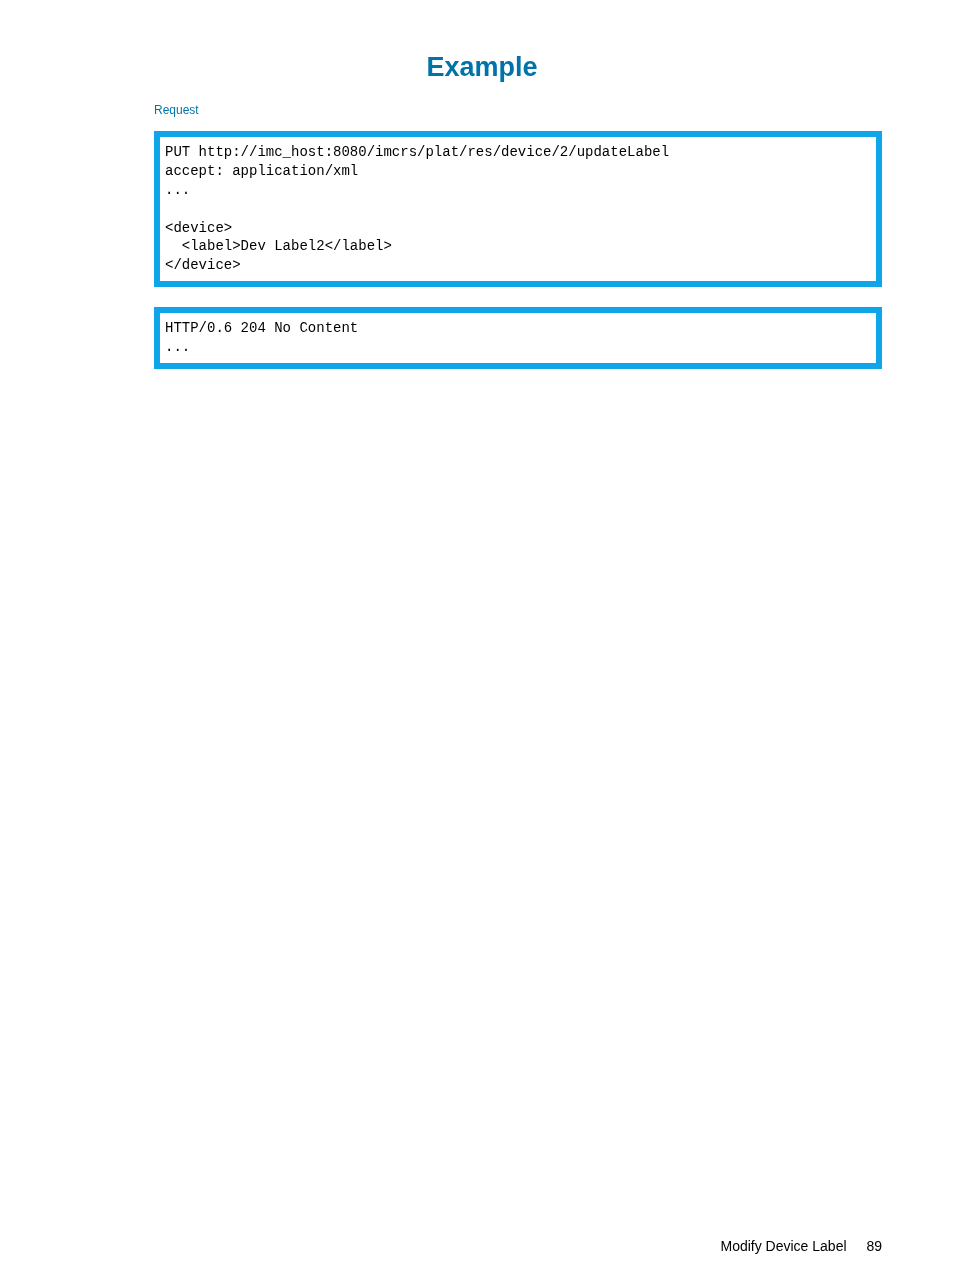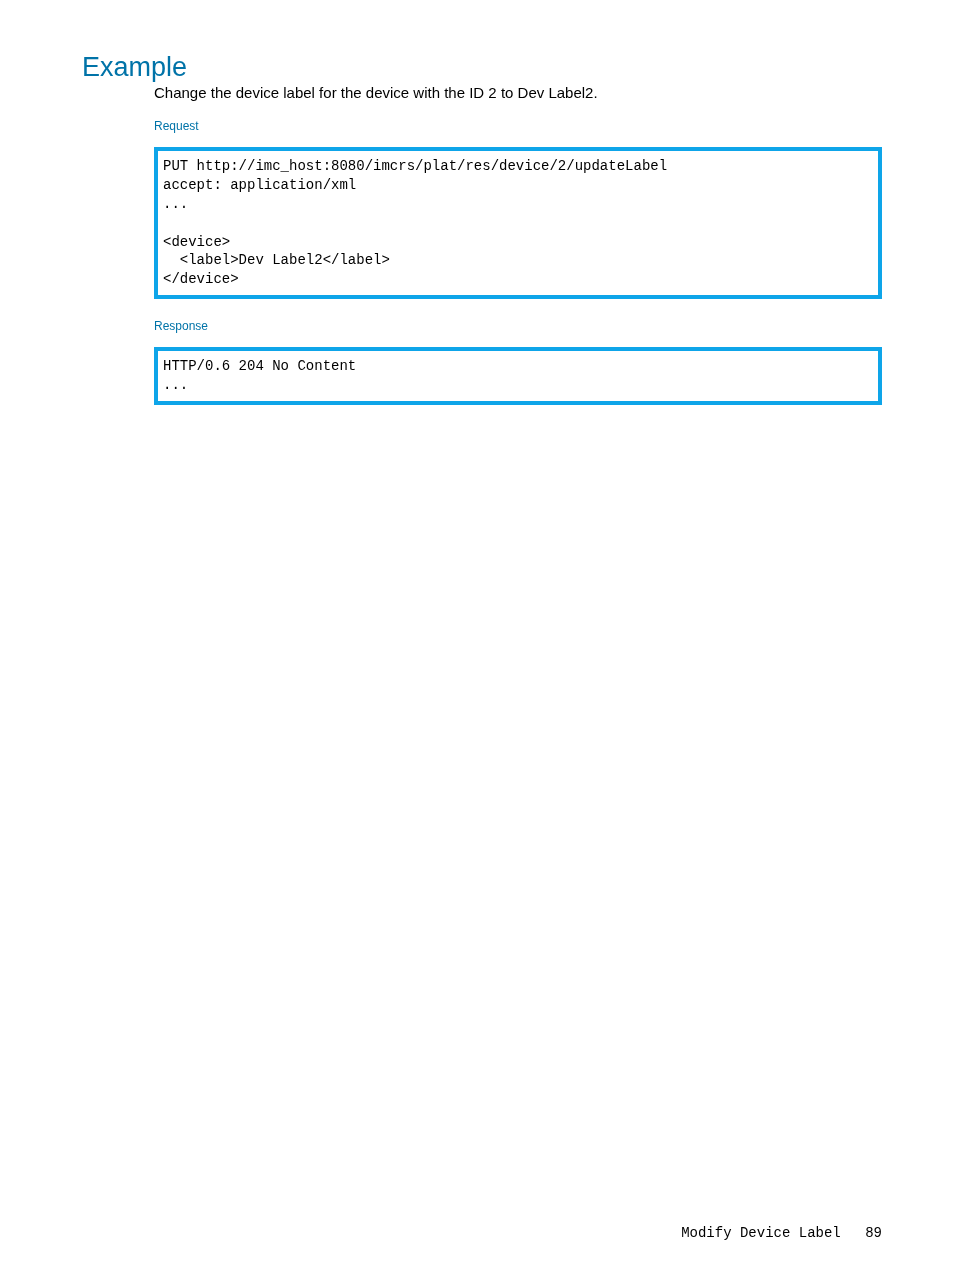--- a/index.html
+++ b/index.html
@@ -16,79 +16,78 @@
       color: #000000;
     }
     .content {
       padding-top: 52px;
       padding-left: 82px;
       padding-right: 72px;
     }
     .heading-example {
       color: #0073a8;
       font-size: 27px;
-      font-weight: normal;
-      margin-bottom: 1px;
+      font-weight: bold;
+      margin-bottom: 20px;
       font-family: Arial, Helvetica, sans-serif;
+      text-align: center;
     }
     .description {
       color: #000000;
       font-size: 15px;
       margin-left: 72px;
       margin-bottom: 18px;
       font-family: Arial, Helvetica, sans-serif;
     }
     .sub-heading {
       color: #0073a8;
       font-size: 12px;
       font-weight: normal;
       margin-left: 72px;
       margin-bottom: 14px;
       font-family: Arial, Helvetica, sans-serif;
     }
     .code-block {
-      border: 4px solid #0ea5e9;
+      border: 6px solid #0ea5e9;
       margin-left: 72px;
       margin-right: 0px;
       margin-bottom: 20px;
       padding: 6px 5px;
       font-family: "Courier New", Courier, monospace;
       font-size: 14px;
       line-height: 1.35;
       white-space: pre;
       color: #000000;
       overflow: hidden;
     }
     .footer {
       position: absolute;
-      bottom: 30px;
+      bottom: 17px;
       right: 72px;
       font-size: 14px;
       color: #000000;
-      font-family: Liberation Mono, monospace;
+      font-family: Liberation Sans, sans-serif;
     }
     .footer-label {
       margin-right: 16px;
     }
   </style>
 </head>
 <body>
 
 <div class="content">
   <h1 class="heading-example">Example</h1>
-  <p class="description">Change the device label for the device with the ID 2 to Dev Label2.</p>
   <h2 class="sub-heading">Request</h2>
   <div class="code-block">PUT http://imc_host:8080/imcrs/plat/res/device/2/updateLabel
 accept: application/xml
 ...
 
 &lt;device&gt;
   &lt;label&gt;Dev Label2&lt;/label&gt;
 &lt;/device&gt;</div>
-  <h2 class="sub-heading">Response</h2>
   <div class="code-block">HTTP/0.6 204 No Content
 ...</div>
 </div>
 
 <div class="footer">
   <span class="footer-label">Modify Device Label</span>
   <span>89</span>
 </div>
 
 </body></html>

